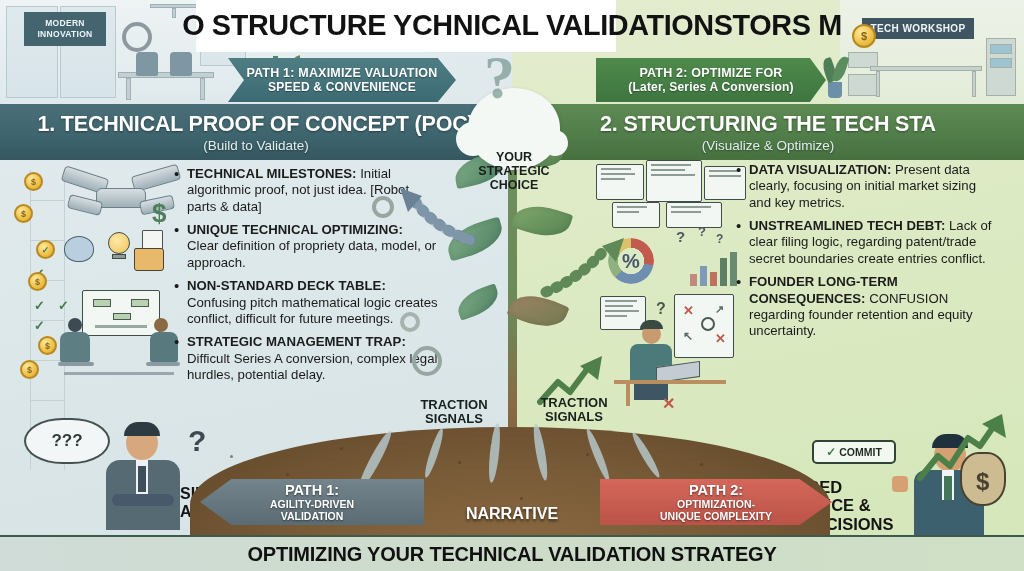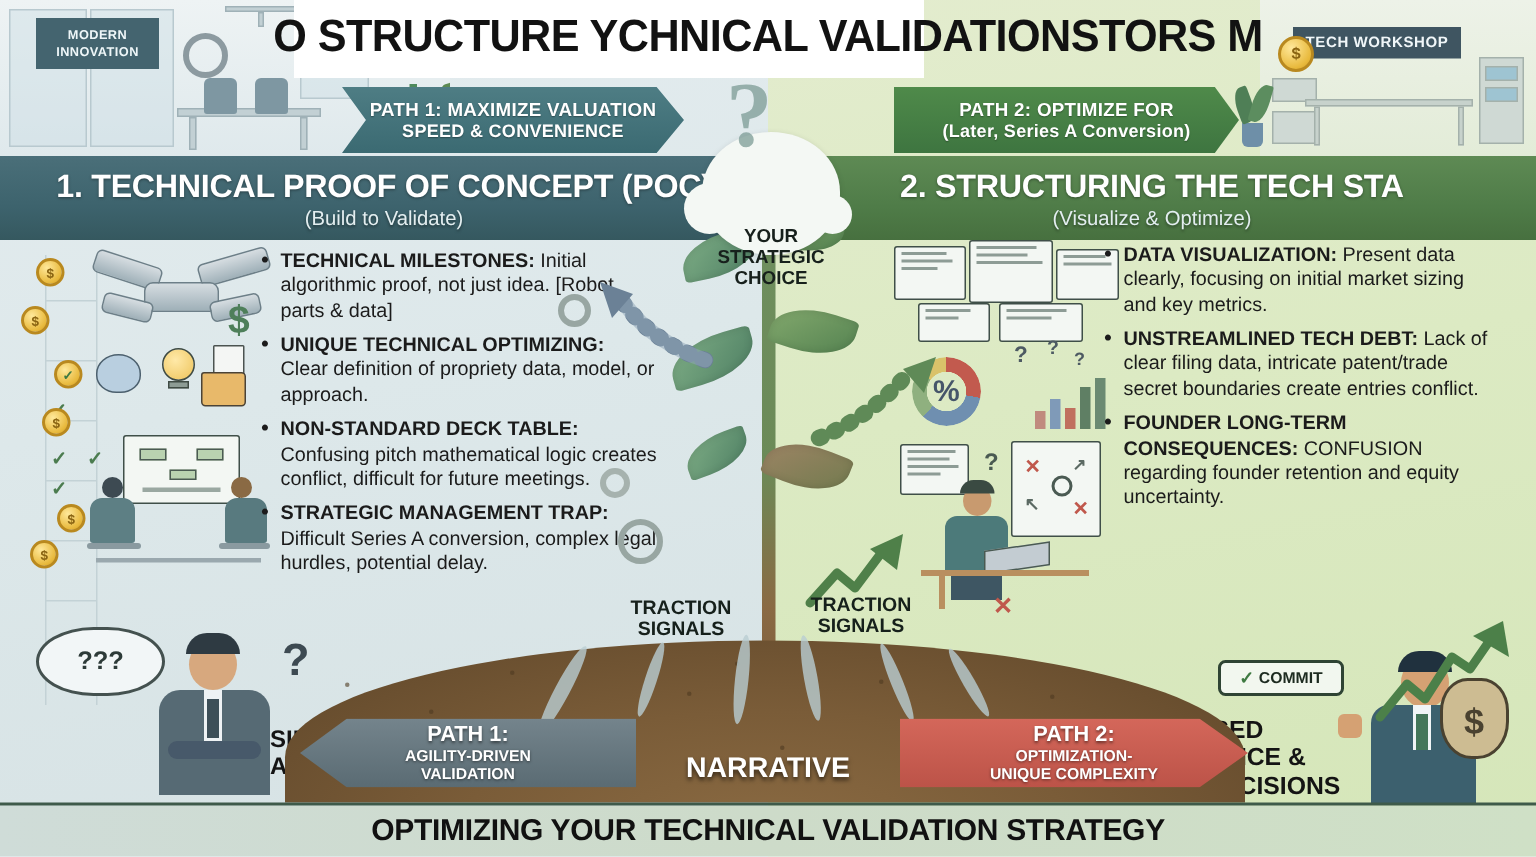--- a/index.html
+++ b/index.html
@@ -136,21 +136,21 @@
     text-shadow:0 1px 2px rgba(0,0,0,.5); }
   .pa-left { left:200px; bottom:46px; width:224px;
     background: linear-gradient(180deg,#74848c 0%,#5a6b73 100%);
     clip-path: polygon(100% 0, 100% 100%, 14% 100%, 0 50%, 14% 0); }
   .pa-right { left:600px; bottom:46px; width:232px;
     background: linear-gradient(180deg,#d4675a 0%,#bc5348 100%);
     clip-path: polygon(0 0, 86% 0, 100% 50%, 86% 100%, 0 100%); }
   .pa-title { font-size:14.5px; }
   .pa-sub { font-size:10.5px; line-height:1.08; text-align:center; margin-top:1px; }
   .narr { position:absolute; left:432px; bottom:48px; width:160px; text-align:center;
-    color:#fff; font-weight:bold; font-size:19px; line-height:1.04;
+    color:#fff; font-weight:bold; font-size:16px; line-height:1.04;
     text-shadow:0 2px 3px rgba(0,0,0,.6); }
 
   
   .footer { position:absolute; left:0; bottom:0; width:1024px; height:36px;
     background: linear-gradient(90deg,#cfdcd8 0%,#cddbc9 50%,#cfe0c6 100%);
     border-top:2px solid #3e5a4a;
     display:flex; align-items:center; justify-content:center; }
   .footer span { font-size:20px; font-weight:bold; color:#111; letter-spacing:-.2px; }
 
   
@@ -441,21 +441,21 @@
   <svg class="growth-arrow" style="left:916px;top:412px;" width="92" height="72" viewBox="0 0 92 72">
     <polyline points="4,66 22,44 34,54 52,26 64,34 82,8" fill="none" stroke="#4c8049" stroke-width="6" stroke-linecap="round" stroke-linejoin="round"></polyline>
     <polygon points="86,2 90,26 66,12" fill="#4c8049"></polygon>
   </svg>
 
   <div class="bullets bullets-right">
     <div class="bullet">
       <b>DATA VISUALIZATION:</b><span> Present data clearly, focusing on initial market sizing and key metrics.</span>
     </div>
     <div class="bullet">
-      <b>UNSTREAMLINED TECH DEBT:</b><span> Lack of clear filing data, intricate patent/trade secret boundaries create entries conflict.</span>
+      <b>UNSTREAMLINED TECH DEBT:</b><span> Lack of clear filing logic, regarding patent/trade secret boundaries create entries conflict.</span>
     </div>
     <div class="bullet">
       <b>FOUNDER LONG-TERM CONSEQUENCES:</b><span> CONFUSION regarding founder retention and equity uncertainty.</span>
     </div>
   </div>
   <div class="tail-right">
     <div>INCREASED</div>
     <div>CONFIDENCE &amp;</div>
     <div>QUICK DECISIONS</div>
   </div>

